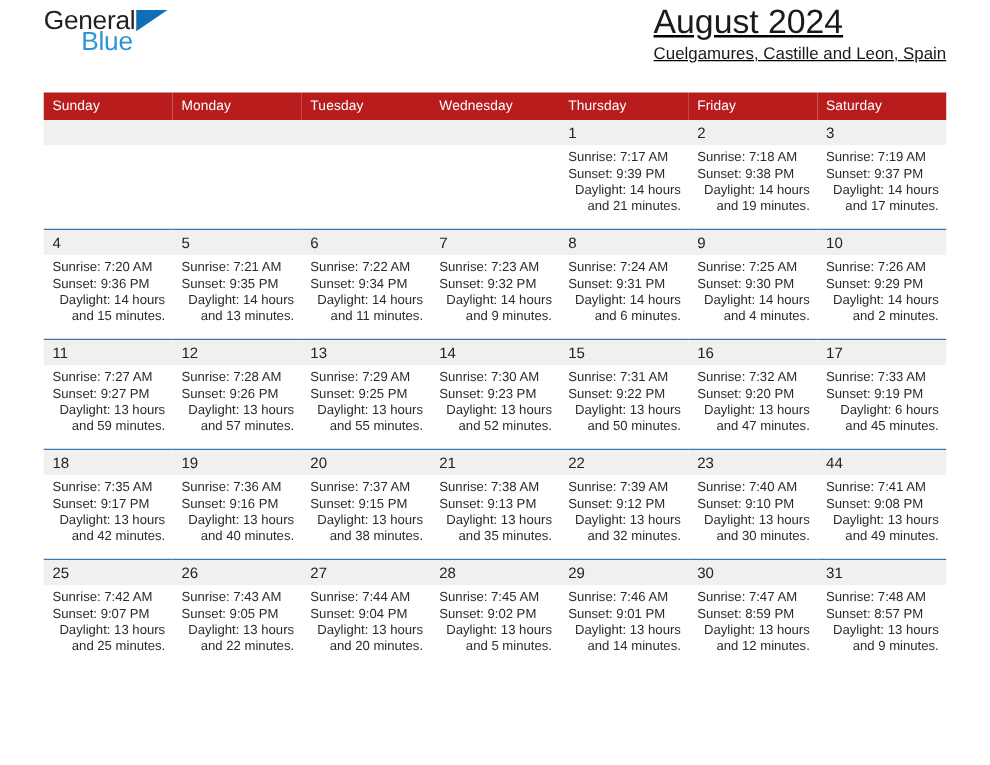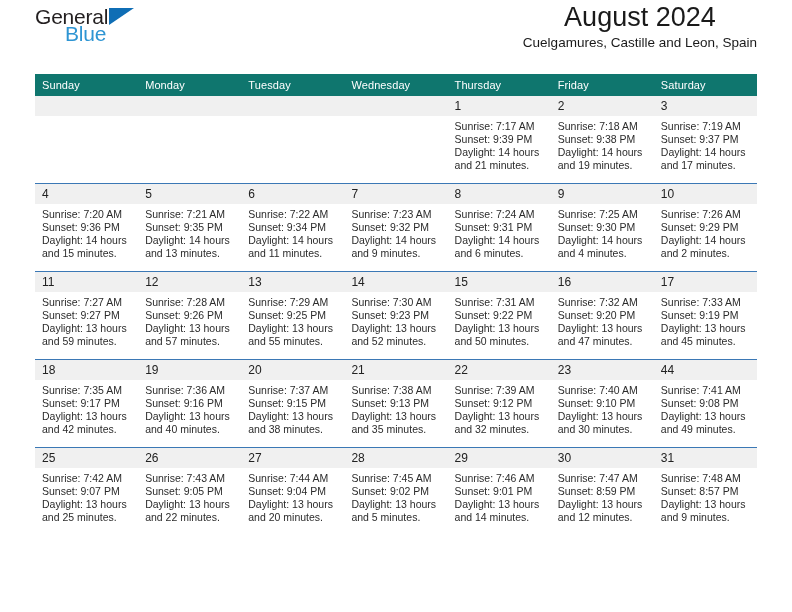--- a/index.html
+++ b/index.html
@@ -55,22 +55,23 @@
   }
   .brand-blue {
     font-size: 21px;
     color: #2e95d3;
     letter-spacing: -0.2px;
     margin-left: 30px;
     margin-top: -4px;
     display: block;
   }
   .title-block {
-    text-align: center;
+    text-align: left;
     padding-top: 2px;
+    text-decoration: underline;
   }
   .cal-title {
     font-size: 27px;
     color: #1a1a1a;
     line-height: 1.15;
     font-weight: normal;
     margin: 0;
   }
   .cal-subtitle {
     font-size: 13.5px;
@@ -82,21 +83,21 @@
   
   .calendar {
     width: 722px;
     border-collapse: collapse;
     table-layout: fixed;
     margin-top: 2px;
   }
   .calendar col { width: 103.14px; }
 
   thead th {
-    background: #0f766e;
+    background: #b91c1c;
     color: #ffffff;
     font-size: 11px;
     font-weight: normal;
     text-align: left;
     padding: 5px 0 5px 7px;
     height: 12px;
     letter-spacing: 0.1px;
   }
 
   tbody tr.week-row > td {
@@ -125,21 +126,21 @@
   .daynum.empty {
     color: transparent;
   }
   .details {
     padding: 4px 6px 0 7px;
     font-size: 10.5px;
     line-height: 13.1px;
     color: #2b2b2b;
   }
   .details div { white-space: nowrap; }
-  .details .wrapline { white-space: normal; }
+  .details .wrapline { white-space: normal; text-align: right; }
 </style>
 </head>
 <body>
 
 <div class="page">
 
   <div class="header">
 
     <div class="brand">
       <div class="brand-row1">
@@ -362,21 +363,21 @@
                 <div class="wrapline">Daylight: 13 hours and 47 minutes.</div>
               </div>
             </div>
           </td>
           <td>
             <div class="cell-inner">
               <div class="daynum">17</div>
               <div class="details">
                 <div>Sunrise: 7:33 AM</div>
                 <div>Sunset: 9:19 PM</div>
-                <div class="wrapline">Daylight: 13 hours and 45 minutes.</div>
+                <div class="wrapline">Daylight: 6 hours and 45 minutes.</div>
               </div>
             </div>
           </td>
         </tr>
         <tr class="week-row">
           <td>
             <div class="cell-inner">
               <div class="daynum">18</div>
               <div class="details">
                 <div>Sunrise: 7:35 AM</div>

